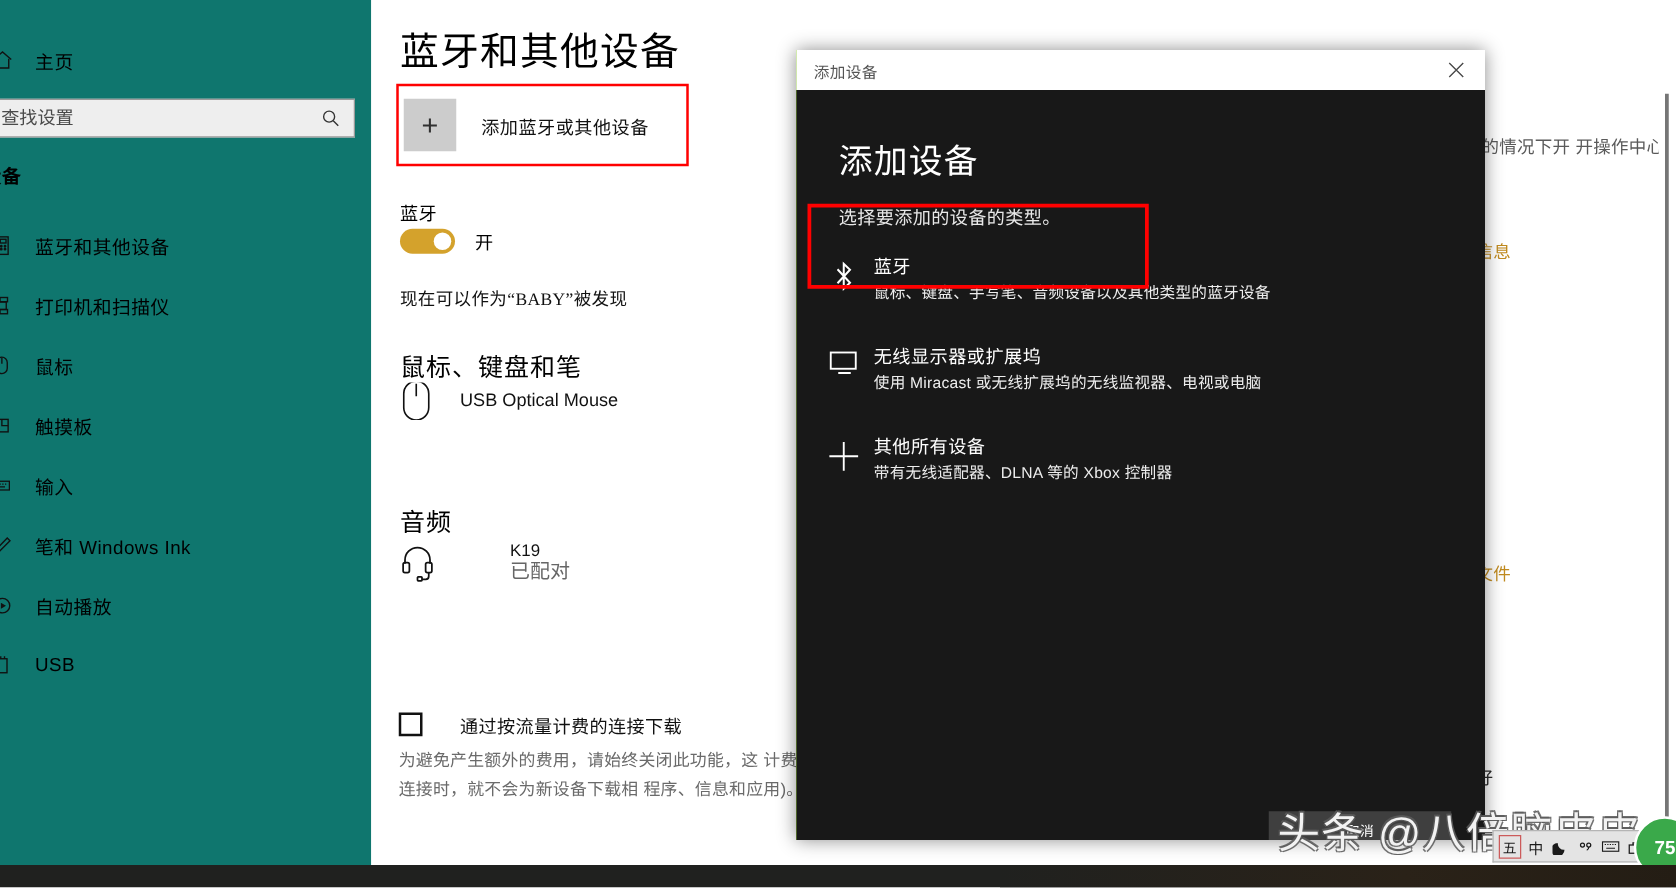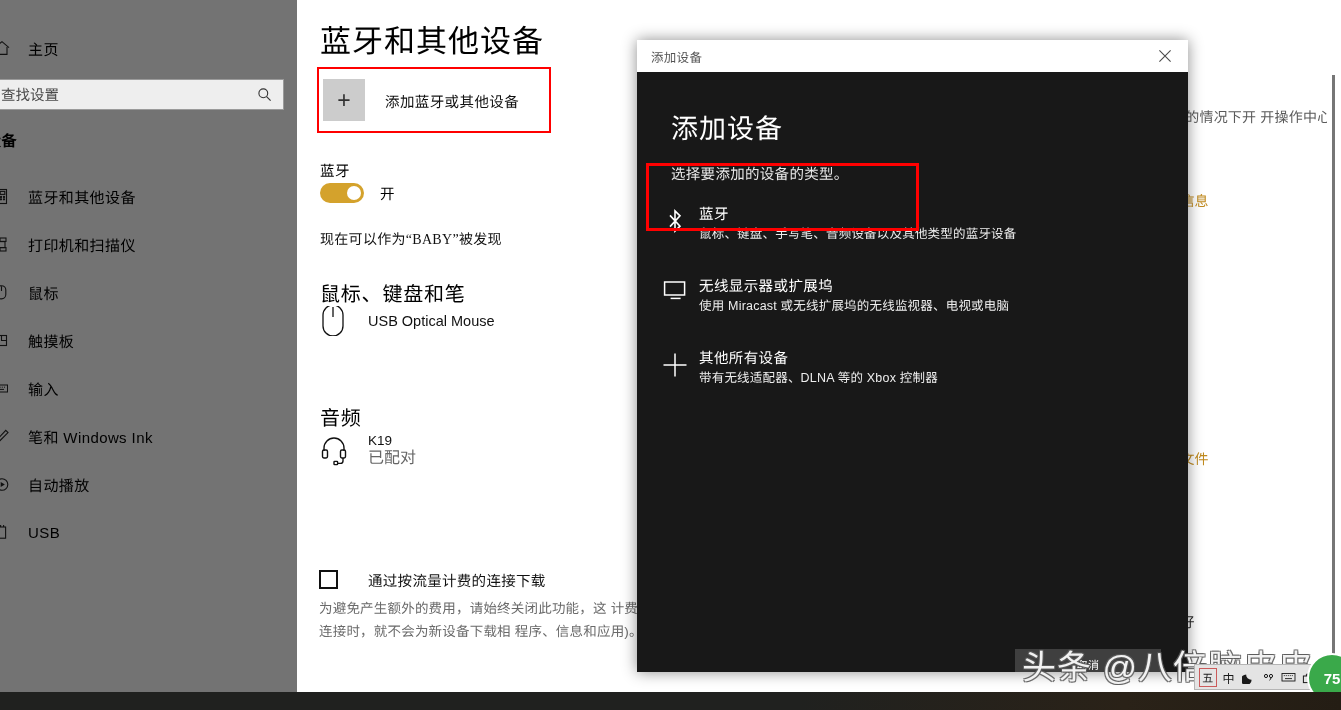--- a/index.html
+++ b/index.html
@@ -26,21 +26,21 @@
     background: #ffffff;
     overflow: hidden;
   }
 
   
   #nav-pane {
     position: absolute;
     left: 0; top: 0;
     width: 297px;
     height: 692px;
-    background: #737373;
+    background: #0f766e;
   }
   .nav-home {
     position: absolute;
     left: -18px; top: 33px;
     width: 230px; height: 30px;
     display: flex;
     align-items: center;
     cursor: default;
   }
   .nav-home .nav-ico {
@@ -239,20 +239,21 @@
   #mouse-device .dev-ico { width: 44px; display:flex; justify-content:flex-start; align-items:center; color:#111; flex:none;}
   #mouse-device .dev-name { font-size: 14.5px; color: #111; margin-left: 4px; }
 
   #audio-head { left: 23px; top: 402px; }
   #audio-device {
     position: absolute;
     left: 23px; top: 432px;
     display: flex;
     align-items: center;
     cursor: default;
+    gap: 40px;
   }
   #audio-device .dev-ico { width: 44px; display:flex; justify-content:flex-start; align-items:center; color:#111; flex:none; padding-top:3px;}
   #audio-device .dev-text { margin-left: 4px; }
   #audio-device .dev-name { font-size: 13.5px; color: #111; display:block; line-height: 17px;}
   #audio-device .dev-state { font-size: 16px; color: #666; display:block; line-height: 17px;}
 
   #metered-row {
     position: absolute;
     left: 22px; top: 569px;
     display: flex;

